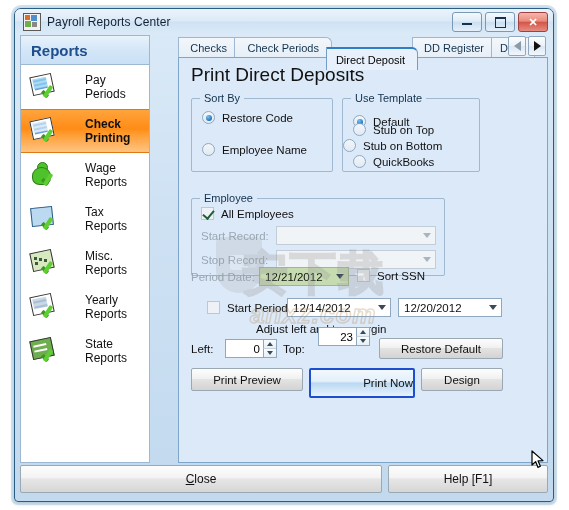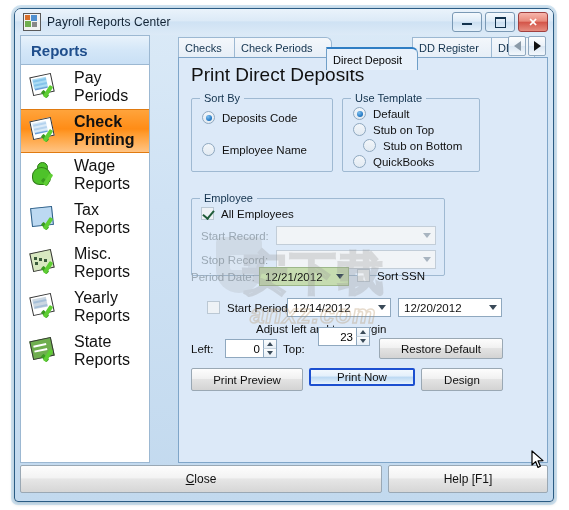--- a/index.html
+++ b/index.html
@@ -69,21 +69,21 @@
     font-size:15px;font-weight:bold;color:#1f4e8c;
   }
   .side-item{
     height:44px;display:flex;align-items:center;padding-left:8px;
     box-sizing:border-box;cursor:default;
   }
   .side-item.sel{
     background:linear-gradient(180deg,#ffa43c 0%,#ff8c16 45%,#ff9a2c 55%,#ffc484 100%);
     border-top:1px solid #e07a10;border-bottom:1px solid #e07a10;
   }
-  .side-label{font-size:16px;color:#111;margin-left:15px;}
+  .side-label{font-size:12px;color:#111;margin-left:26px;}
   .side-item.sel .side-label{font-weight:bold;}
   
   .ricon{width:30px;height:28px;position:relative;flex:none;}
   .ricon .pg{
     position:absolute;left:2px;top:2px;width:20px;height:17px;
     background:#fff;border:1.5px solid #333;transform:rotate(-12deg);
   }
   .ricon .pg .ln{position:absolute;left:2px;height:1.5px;background:#6a9ed8;width:13px;}
   .ricon .tint{position:absolute;left:4px;top:5px;width:14px;height:10px;opacity:.75;transform:rotate(-12deg);}
   .ricon .chk{
@@ -108,22 +108,22 @@
     position:absolute;left:158px;top:0;width:370px;height:428px;
   }
   
   #tabstrip{position:relative;height:22px;}
   .tab{
     position:absolute;top:2px;height:20px;box-sizing:border-box;
     background:linear-gradient(180deg,#f3f7fb 0%,#e6eef7 100%);
     border:1px solid #9cb8d2;border-bottom:none;
     border-radius:0 6px 0 0;
     font-size:11px;color:#12324d;
-    display:flex;align-items:center;justify-content:flex-start;
-    padding:0 6px;white-space:nowrap;overflow:hidden;
+    display:flex;align-items:center;justify-content:flex-end;
+    padding:0 12px;white-space:nowrap;overflow:hidden;
   }
   .tab.active{
     top:0;height:23px;background:#e8f1fb;border-color:#6f9fc8;
     border-top:2px solid #2f7ec4;color:#000;z-index:5;margin-top:12px;
   }
   .tabnav{
     position:absolute;top:1px;width:18px;height:20px;box-sizing:border-box;
     border:1px solid #8fa8bf;border-radius:2px;
     background:linear-gradient(180deg,#fcfdfe 0%,#eaf1f8 50%,#dbe7f3 52%,#f2f7fc 100%);
     display:flex;align-items:center;justify-content:center;z-index:9;
@@ -383,39 +383,39 @@
             </div>
         </div>
 
         <div id="panel">
           <div id="pagetitle">Print Direct Deposits</div>
 
           <div class="gbox" style="left:12px;top:40px;width:140px;height:72px;">
             <span class="cap">Sort By</span>
             <div class="radio" style="position:absolute;left:10px;top:12px;">
               <span class="rdot on"></span>
-              <span>Deposits Code</span>
+              <span>Restore Code</span>
             </div>
             <div class="radio" style="position:absolute;left:10px;top:44px;">
               <span class="rdot"></span>
               <span>Employee Name</span>
             </div>
           </div>
 
           <div class="gbox" style="left:163px;top:40px;width:136px;height:72px;">
             <span class="cap">Use Template</span>
-            <div class="radio" style="position:absolute;left:10px;top:8px;">
+            <div class="radio" style="position:absolute;left:10px;top:16px;">
               <span class="rdot on"></span>
               <span>Default</span>
             </div>
             <div class="radio" style="position:absolute;left:10px;top:24px;">
               <span class="rdot"></span>
               <span>Stub on Top</span>
             </div>
-            <div class="radio" style="position:absolute;left:20px;top:40px;text-align:right;">
+            <div class="radio" style="position:absolute;left:0;top:40px;text-align:right;">
               <span class="rdot"></span>
               <span>Stub on Bottom</span>
             </div>
             <div class="radio" style="position:absolute;left:10px;top:56px;">
               <span class="rdot"></span>
               <span>QuickBooks</span>
             </div>
           </div>
 
           <div class="gbox" style="left:12px;top:140px;width:252px;height:76px;">
@@ -494,21 +494,21 @@
                 </b>
               </span>
           </div>
           <div class="btn" style="left:200px;top:280px;width:124px;height:21px;">
             <span>Restore Default</span>
           </div>
 
           <div class="btn" style="left:12px;top:310px;width:112px;height:23px;">
             <span>Print Preview</span>
           </div>
-          <div class="btn focus" style="left:130px;top:310px;width:106px;height:18px;">
+          <div class="btn focus" style="left:130px;top:310px;width:106px;height:30px;justify-content:flex-end;">
             <span>Print Now</span>
           </div>
           <div class="btn" style="left:242px;top:310px;width:82px;height:23px;">
             <span>Design</span>
           </div>
 
           <svg id="cursor" viewBox="0 0 14 20">
             <path d="M1,1 L1,15 L4.6,11.6 L7,17.4 L9.4,16.3 L7.1,10.9 L12,10.6 Z" fill="#ffffff" stroke="#000000" stroke-width="1.2" stroke-linejoin="round"></path>
           </svg>
         </div>

